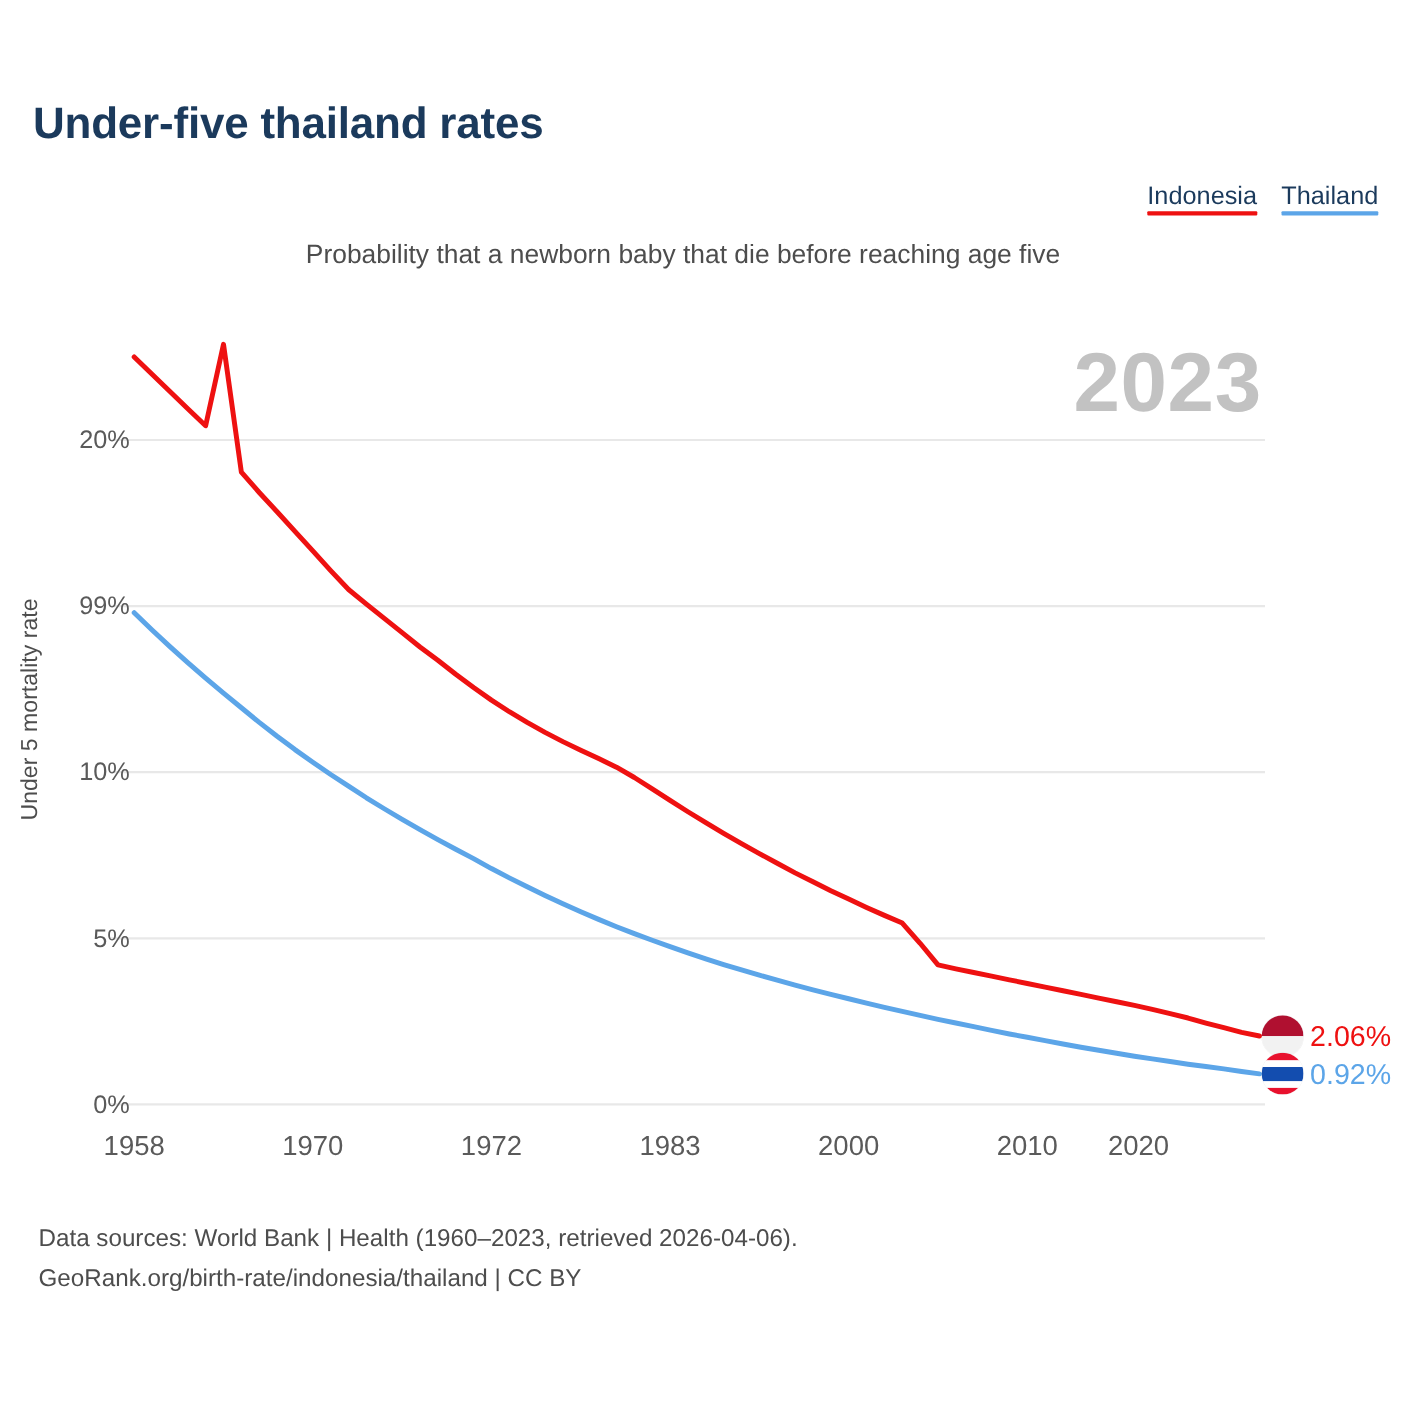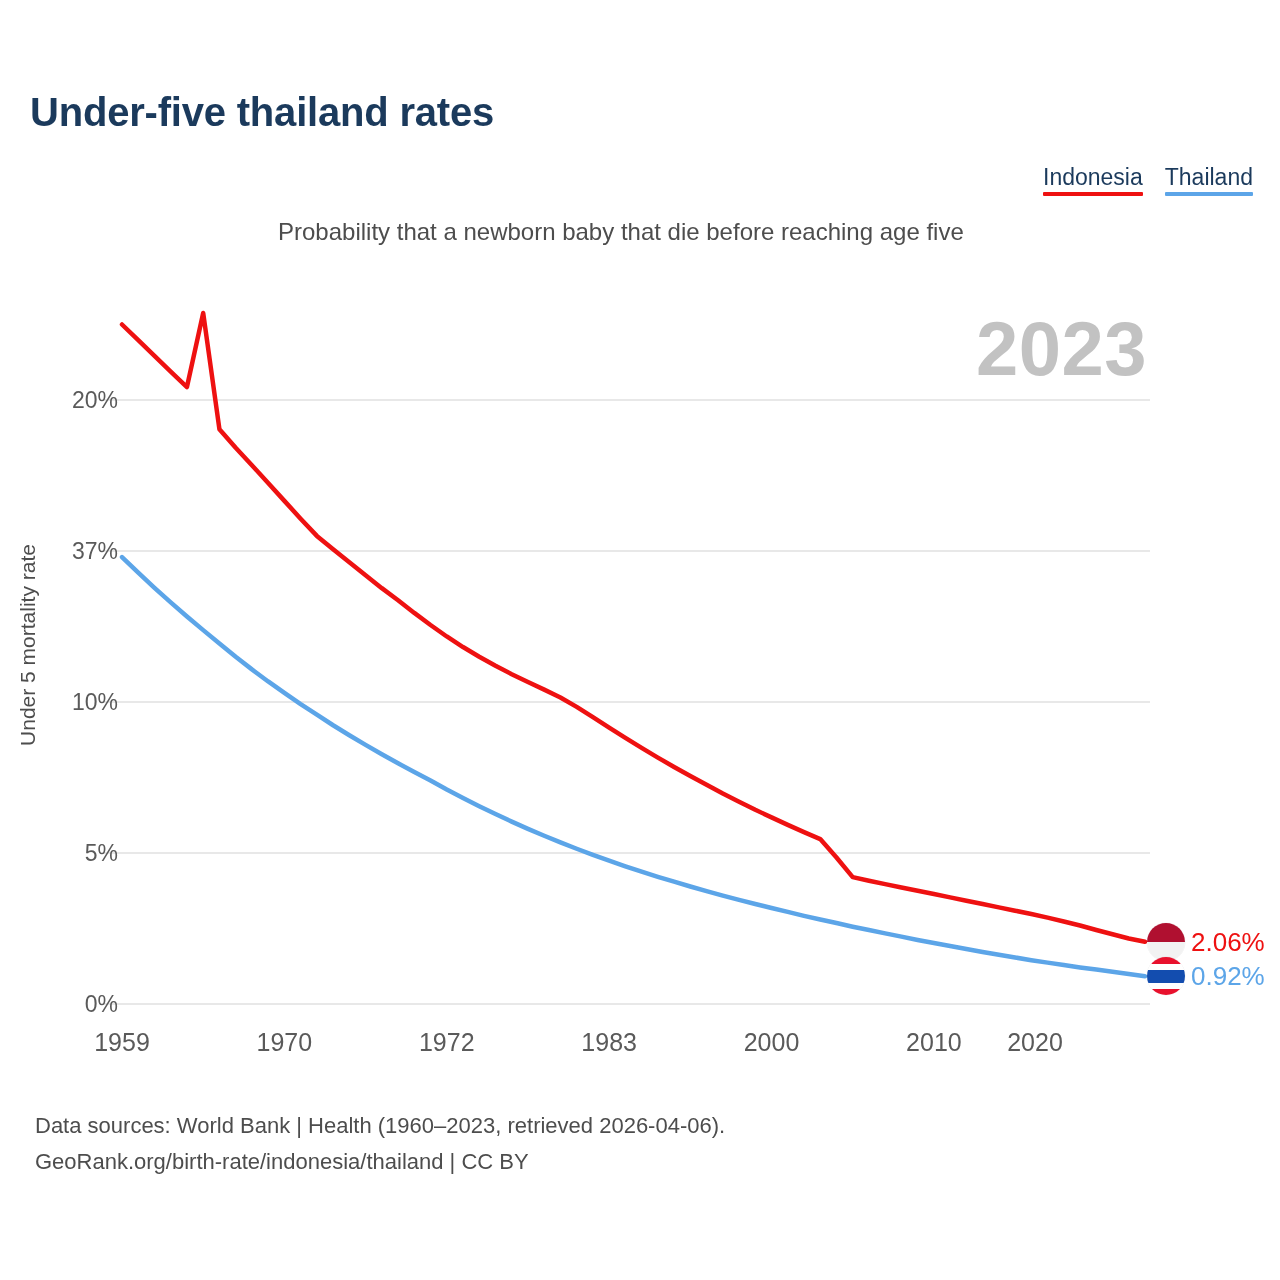--- a/index.html
+++ b/index.html
@@ -189,25 +189,25 @@
         <line x1="100" x2="1150" y1="702" y2="702" stroke="#e8e8e8" stroke-width="2"></line>
         <line x1="100" x2="1150" y1="551" y2="551" stroke="#e8e8e8" stroke-width="2"></line>
         <line x1="100" x2="1150" y1="400" y2="400" stroke="#e8e8e8" stroke-width="2"></line>
         <polyline points="122.00,324.50 138.24,340.20 154.48,355.91 170.71,371.61 186.95,387.01 203.19,313.02 219.43,429.29 235.67,447.72 251.90,465.23 268.14,483.05 284.38,500.87 300.62,518.69 316.86,535.90 333.10,549.19 349.33,562.17 365.57,575.16 381.81,588.15 398.05,600.23 414.29,612.91 430.52,624.99 446.76,636.47 463.00,647.04 479.24,656.70 495.48,665.76 511.71,674.22 527.95,682.07 544.19,689.62 560.43,697.47 576.67,706.83 592.90,717.10 609.14,727.67 625.38,737.94 641.62,747.90 657.86,757.57 674.10,766.93 690.33,775.99 706.57,784.75 722.81,793.51 739.05,801.66 755.29,809.81 771.52,817.36 787.76,824.91 804.00,832.16 820.24,839.11 836.48,857.53 852.71,877.16 868.95,880.78 885.19,884.11 901.43,887.43 917.67,890.75 933.90,894.07 950.14,897.39 966.38,900.72 982.62,904.04 998.86,907.36 1015.10,910.68 1031.33,914.00 1047.57,917.63 1063.81,921.55 1080.05,925.48 1096.29,930.01 1112.52,934.24 1128.76,938.47 1145.00,941.79" fill="none" stroke="#ee1111" stroke-width="4.5" stroke-linejoin="round" stroke-linecap="round"></polyline>
         <polyline points="122.00,557.04 138.24,572.74 154.48,587.84 170.71,602.34 186.95,616.53 203.19,630.12 219.43,643.41 235.67,656.70 251.90,669.38 268.14,681.46 284.38,692.94 300.62,704.11 316.86,714.68 333.10,725.25 349.33,735.22 365.57,744.88 381.81,754.25 398.05,763.31 414.29,772.06 430.52,780.52 446.76,789.58 463.00,798.04 479.24,806.19 495.48,814.04 511.71,821.59 527.95,828.84 544.19,835.79 560.43,842.43 576.67,848.77 592.90,854.81 609.14,860.55 625.38,866.29 641.62,871.72 657.86,876.86 674.10,881.69 690.33,886.52 706.57,891.05 722.81,895.58 739.05,899.81 755.29,904.04 771.52,907.96 787.76,911.89 804.00,915.82 820.24,919.44 836.48,923.06 852.71,926.69 868.95,930.01 885.19,933.33 901.43,936.65 917.67,939.98 933.90,943.00 950.14,946.02 966.38,949.04 982.62,952.06 998.86,954.77 1015.10,957.49 1031.33,960.21 1047.57,962.63 1063.81,965.04 1080.05,967.46 1096.29,969.57 1112.52,971.69 1128.76,974.10 1145.00,976.22" fill="none" stroke="#5ca5e8" stroke-width="4.5" stroke-linejoin="round" stroke-linecap="round"></polyline>
       </svg>
     <div id="ytick-layer">
         <div class="ytick-label" style="top: 1004px;">0%</div>
         <div class="ytick-label" style="top: 853px;">5%</div>
         <div class="ytick-label" style="top: 702px;">10%</div>
-        <div class="ytick-label" style="top: 551px;">37%</div>
+        <div class="ytick-label" style="top: 551px;">99%</div>
         <div class="ytick-label" style="top: 400px;">20%</div>
       </div>
     <div id="xtick-layer">
-        <div class="xtick-label" style="left: 122px;">1959</div>
+        <div class="xtick-label" style="left: 122px;">1958</div>
         <div class="xtick-label" style="left: 284.381px;">1970</div>
         <div class="xtick-label" style="left: 446.762px;">1972</div>
         <div class="xtick-label" style="left: 609.143px;">1983</div>
         <div class="xtick-label" style="left: 771.524px;">2000</div>
         <div class="xtick-label" style="left: 933.905px;">2010</div>
         <div class="xtick-label" style="left: 1035px;">2020</div>
       </div>
     <div class="yaxis-title">Under 5 mortality rate</div>
     <div id="endpoint-layer">
         <div class="endpoint" style="left: 1147px; top: 922.788px;">

